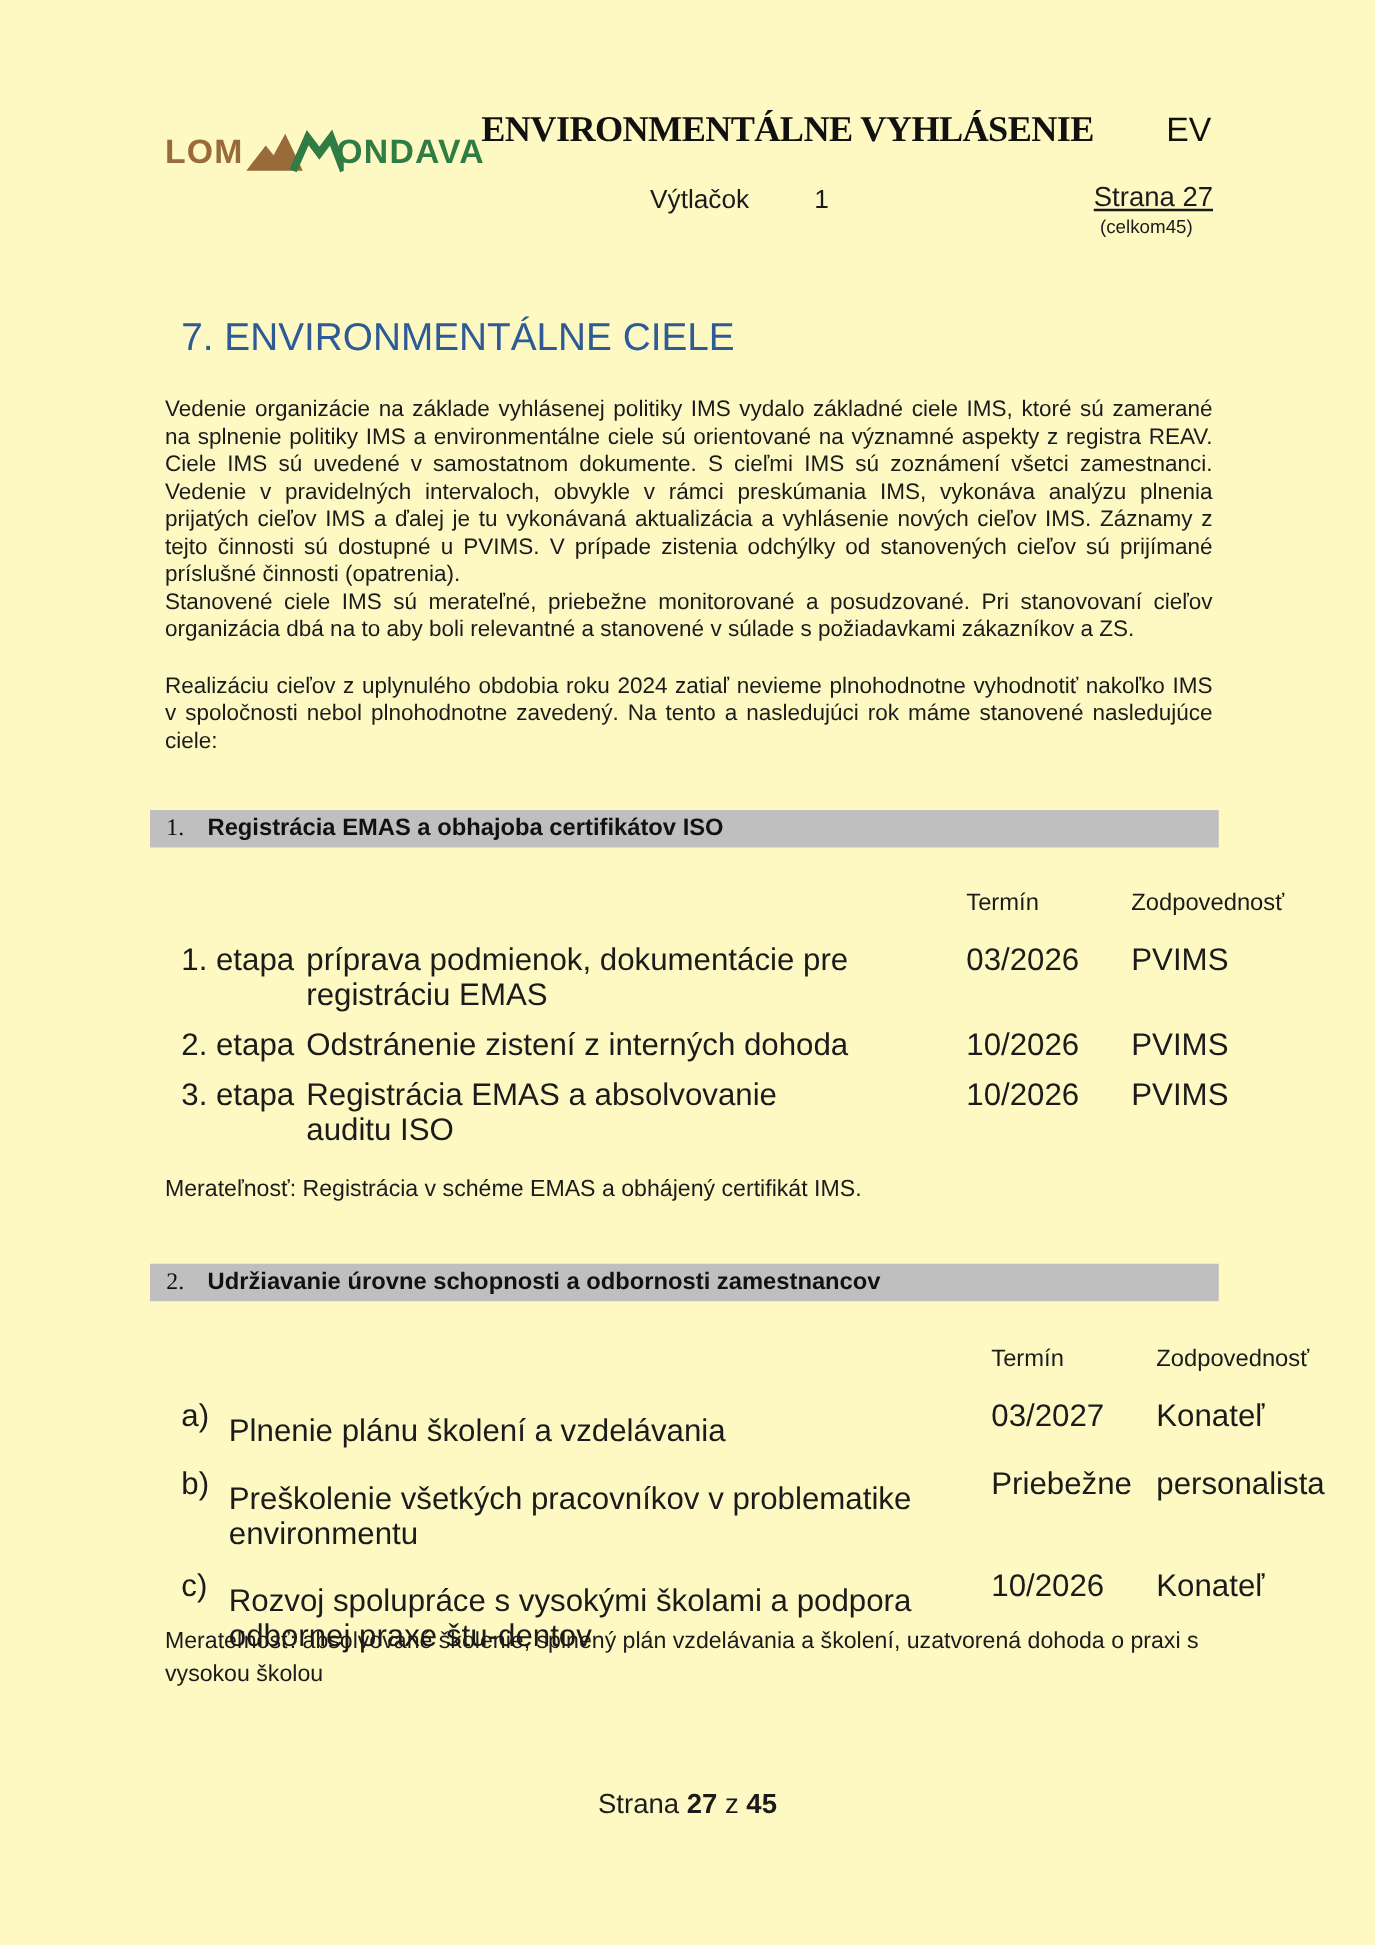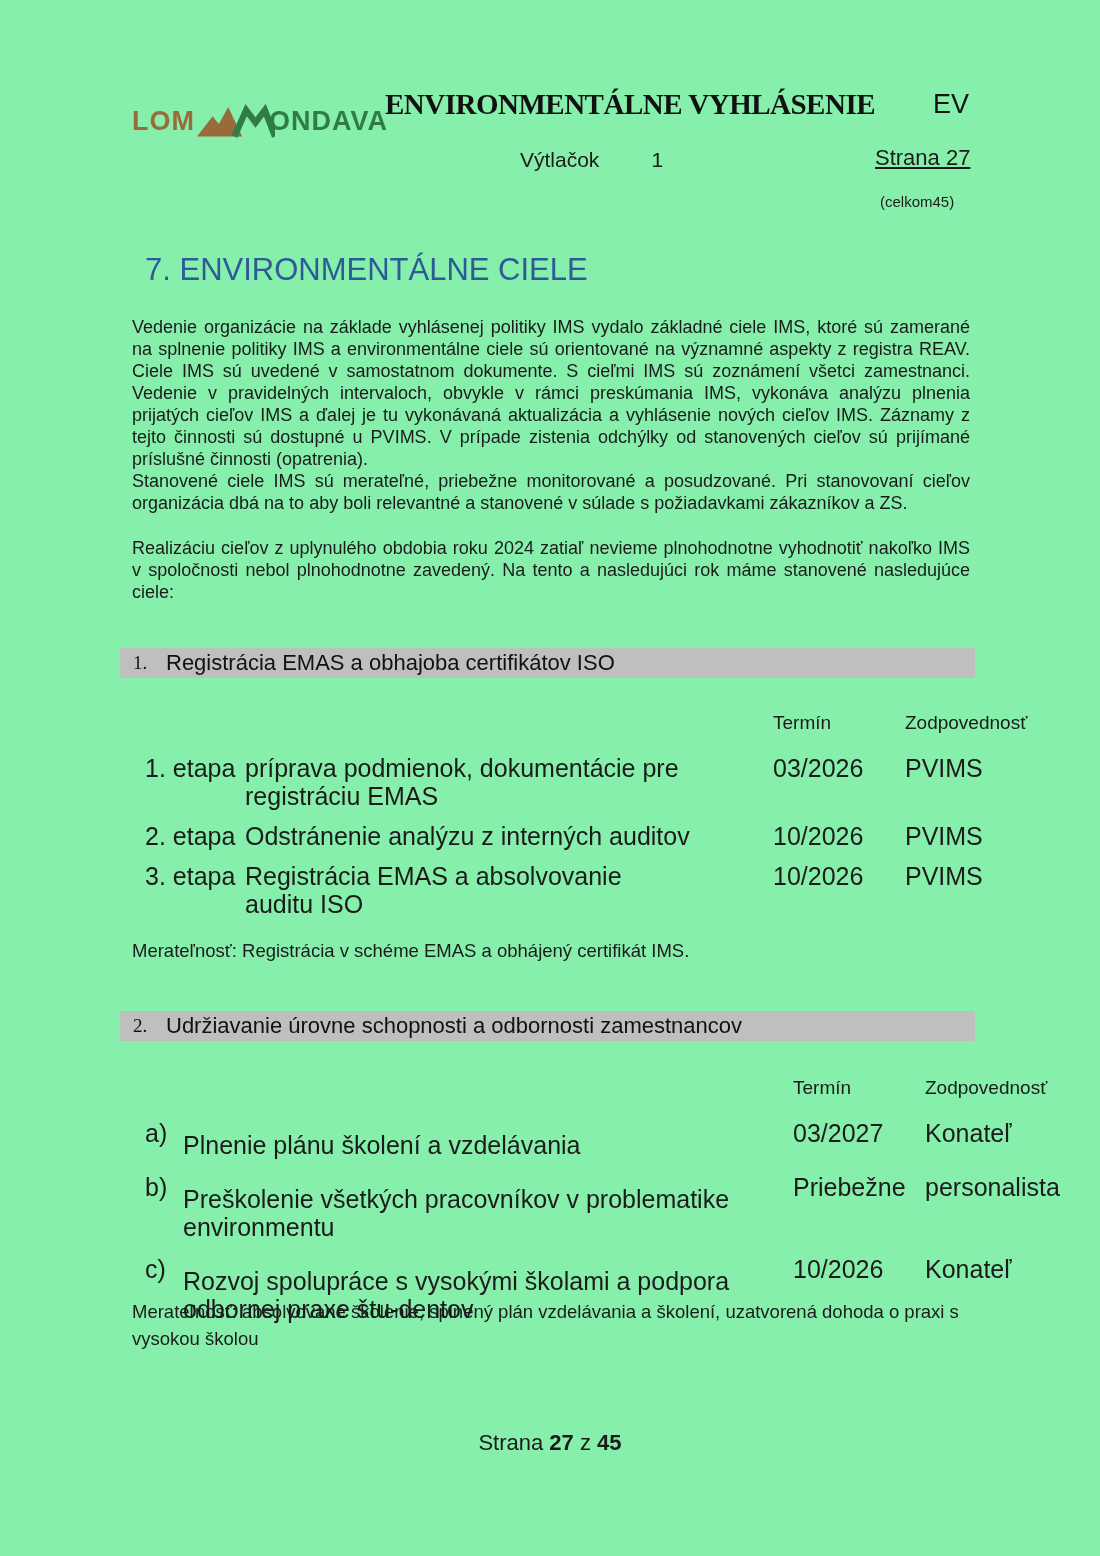--- a/index.html
+++ b/index.html
@@ -1,38 +1,38 @@
 <!DOCTYPE html>
 <html><head>
 <meta charset="utf-8">
 <style>
   html,body { margin:0; padding:0; background:#ffffff; }
   .page {
     position:relative;
     width:1100px; height:1556px;
-    background:#86efac;
+    background:#fef9c3;
     font-family:"Liberation Sans", sans-serif;
     color:#1b1b1b;
     overflow:hidden;
   }
 
   
   .logo { position:absolute; left:132px; top:100px; display:flex; align-items:center; }
   .logo-lom { font-size:27px; font-weight:bold; color:#9a6b3a; letter-spacing:1px; }
   .logo-ondava { font-size:27px; font-weight:bold; color:#2f7d45; letter-spacing:1px; }
   .logo-mountain { width:78px; height:42px; margin:0 -6px 0 2px; }
 
   .doc-title { position:absolute; left:385px; top:88px; font-size:29px; font-weight:bold; letter-spacing:-0.5px; color:#111;font-family:Liberation Serif, serif; }
   .doc-code { position:absolute; left:933px; top:89px; font-size:27px; color:#111; }
 
   .copy-row { position:absolute; left:520px; top:148px; font-size:21px; }
   .copy-number { margin-left:52px; }
 
   .page-num { position:absolute; left:875px; top:145px; font-size:22px;text-decoration:underline; }
-  .page-total { position:absolute; left:880px; top:173px; font-size:15px;margin-top:20px; }
+  .page-total { position:absolute; left:880px; top:173px; font-size:15px; }
 
   
   .section-heading {
     position:absolute; left:145px; top:252px;
     font-size:31px; font-weight:400; color:#2e5b96; letter-spacing:0px;
   }
 
   
   .body-text { position:absolute; left:132px; top:316px; width:838px; font-size:18px; line-height:22px; text-align:justify; }
   .body-text p { margin:0; }
@@ -40,21 +40,21 @@
 
   
   .objective-bar {
     position:absolute; left:120px; width:855px; height:30px;
     background:#bfbfbf; display:flex; align-items:center;
     padding-left:13px; box-sizing:border-box;
   }
   .bar-1 { top:648px; }
   .bar-2 { top:1011px; }
   .objective-number { font-family:"Liberation Serif", serif; font-size:19px; width:33px; color:#111; }
-  .objective-title { font-size:22px; font-weight:normal; color:#111; }
+  .objective-title { font-size:19px; font-weight:bold; color:#111; }
 
   
   .thead { position:absolute; font-size:19px; }
   .thead-1 { top:712px; }
   .thead-2 { top:1077px; }
   .th-termin-1 { position:absolute; left:773px; white-space:nowrap; }
   .th-zodp-1 { position:absolute; left:905px; white-space:nowrap; }
   .th-termin-2 { position:absolute; left:793px; white-space:nowrap; }
   .th-zodp-2 { position:absolute; left:925px; white-space:nowrap; }
 
@@ -116,21 +116,21 @@
     <span class="th-zodp-1">Zodpovednosť</span>
   </div>
 
   <div class="obj-table table-1">
     <div class="cell">1. etapa</div>
     <div class="cell cell-desc">príprava podmienok, dokumentácie pre registráciu EMAS</div>
     <div class="cell">03/2026</div>
     <div class="cell">PVIMS</div>
 
     <div class="cell">2. etapa</div>
-    <div class="cell cell-desc">Odstránenie analýzu z interných auditov</div>
+    <div class="cell cell-desc">Odstránenie zistení z interných dohoda</div>
     <div class="cell">10/2026</div>
     <div class="cell">PVIMS</div>
 
     <div class="cell">3. etapa</div>
     <div class="cell cell-desc">Registrácia EMAS a absolvovanie auditu ISO</div>
     <div class="cell">10/2026</div>
     <div class="cell">PVIMS</div>
   </div>
 
   <div class="measurability meas-1">Merateľnosť: Registrácia v schéme EMAS a obhájený certifikát IMS.</div>

